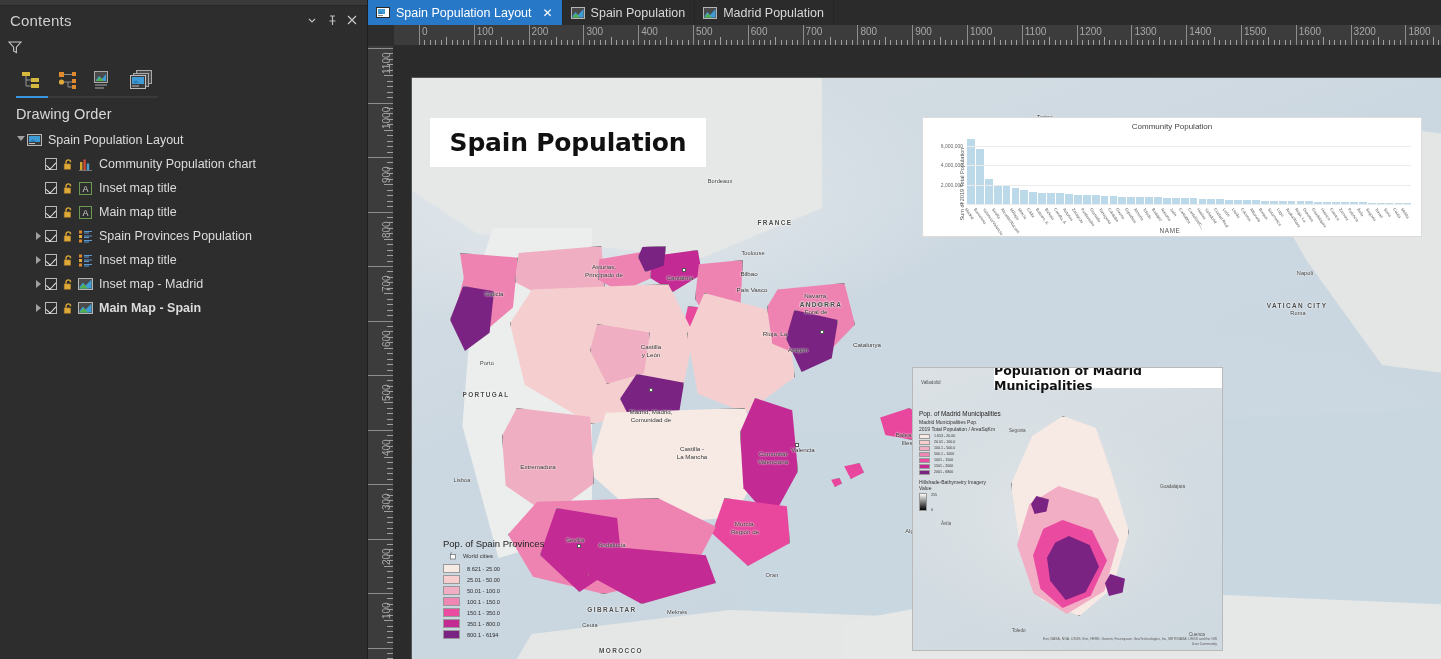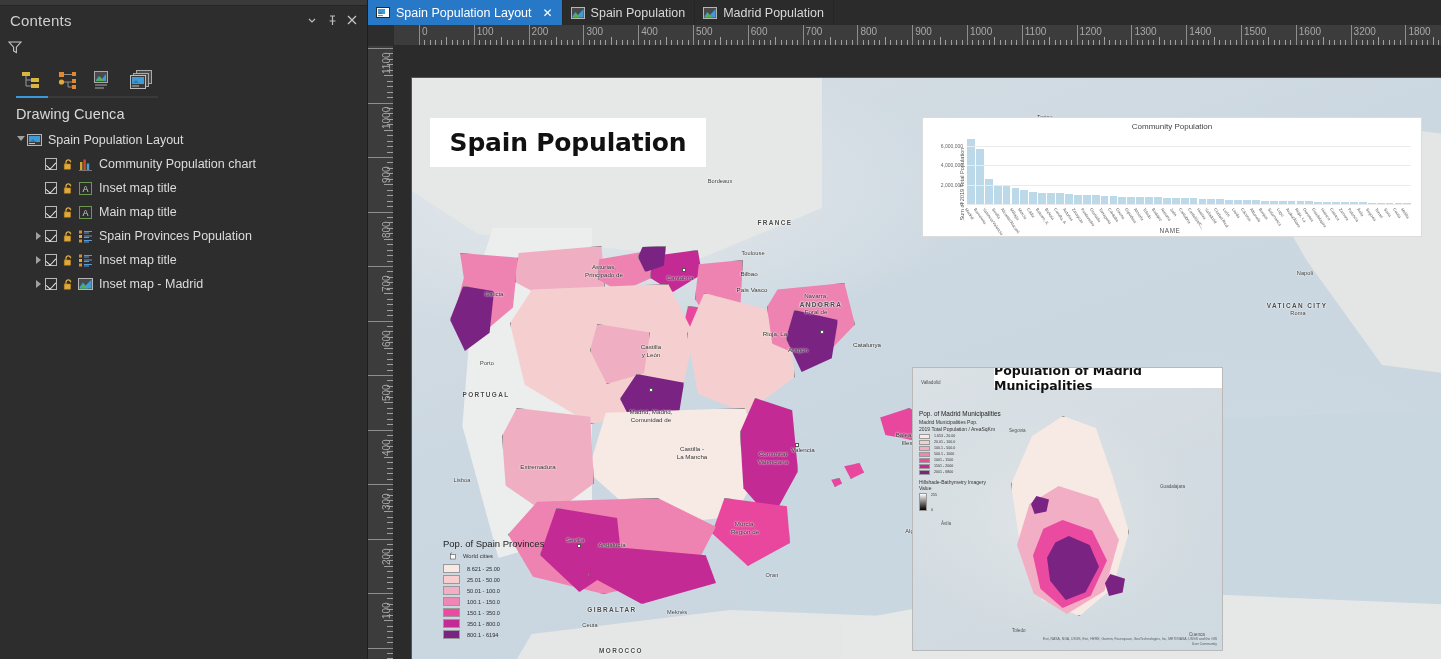--- a/index.html
+++ b/index.html
@@ -278,21 +278,21 @@
           <rect x="2" y="7" width="12" height="7" fill="#3e9bd6"></rect>
             <path d="M3 13 L6 10 L9 13 Z" fill="#2b7ab3"></path>
           <path d="M2 16 H9" stroke="#bdbdbd" stroke-width="1"></path>
         </svg>
       </div>
       <div class="tool-underline">
           <i></i>
         </div>
     </div>
 
-    <div class="drawing-order">Drawing Cuenca</div>
+    <div class="drawing-order">Drawing Order</div>
 
     <div class="tree">
       <div class="tree-row lvl0">
         <span class="expander">
             <span class="tri open"></span>
           </span>
         <span class="lyr-icon">
           <svg width="15" height="15" viewBox="0 0 15 15">
               <rect x="0.5" y="1.5" width="14" height="11" fill="#3a3a3a" stroke="#b5b5b5"></rect>
               <rect x="2" y="3" width="11" height="6" fill="#3e9bd6"></rect>
@@ -386,20 +386,36 @@
             <span class="lock"><svg width="13" height="13" viewBox="0 0 13 13">
                 <path d="M4 6 V4.2 A2.3 2.3 0 0 1 8.6 4.2" fill="none" stroke="#e0a93c" stroke-width="1.3"></path>
                 <rect x="2.2" y="6" width="6.4" height="5.2" fill="#e0a93c" stroke="#b07f20" stroke-width="0.6"></rect>
               </svg></span>
             <span class="lyr-icon"><svg width="15" height="15" viewBox="0 0 15 15">
                 <rect x="0.5" y="1.5" width="14" height="11" fill="#4a4a4a" stroke="#b5b5b5"></rect>
                 <path d="M1.5 10 L5 5.5 L7.5 8.5 L13.5 2.5 V11.5 H1.5 Z" fill="#3e9bd6"></path>
                 <path d="M1.5 11.5 L5.5 7 L10 11.5 Z" fill="#53b14a"></path>
               </svg></span>
             <span class="tree-label">Inset map - Madrid</span>
+          </div>
+          <div class="tree-row lvl1">
+            <span class="expander">
+              <span class="tri"></span>
+            </span>
+            <span class="ck"></span>
+            <span class="lock"><svg width="13" height="13" viewBox="0 0 13 13">
+                <path d="M4 6 V4.2 A2.3 2.3 0 0 1 8.6 4.2" fill="none" stroke="#e0a93c" stroke-width="1.3"></path>
+                <rect x="2.2" y="6" width="6.4" height="5.2" fill="#e0a93c" stroke="#b07f20" stroke-width="0.6"></rect>
+              </svg></span>
+            <span class="lyr-icon"><svg width="15" height="15" viewBox="0 0 15 15">
+                <rect x="0.5" y="1.5" width="14" height="11" fill="#4a4a4a" stroke="#b5b5b5"></rect>
+                <path d="M1.5 10 L5 5.5 L7.5 8.5 L13.5 2.5 V11.5 H1.5 Z" fill="#3e9bd6"></path>
+                <path d="M1.5 11.5 L5.5 7 L10 11.5 Z" fill="#53b14a"></path>
+              </svg></span>
+            <span class="tree-label bold">Main Map - Spain</span>
           </div>
         </div>
     </div>
   </div>
 
   <div class="tabstrip">
     <div class="tab active">
       <span class="tab-ico">
         <svg width="14" height="14" viewBox="0 0 14 14">
             <rect x="0.5" y="1.5" width="13" height="10" fill="#ffffff" stroke="#2a2a2a"></rect>

